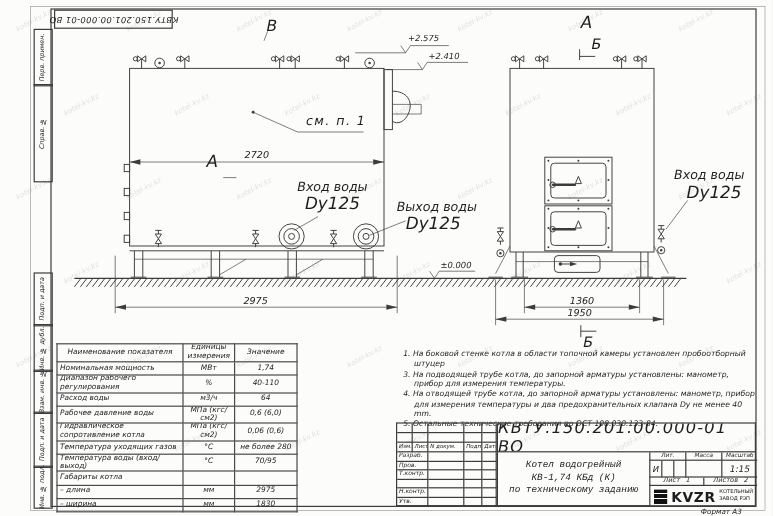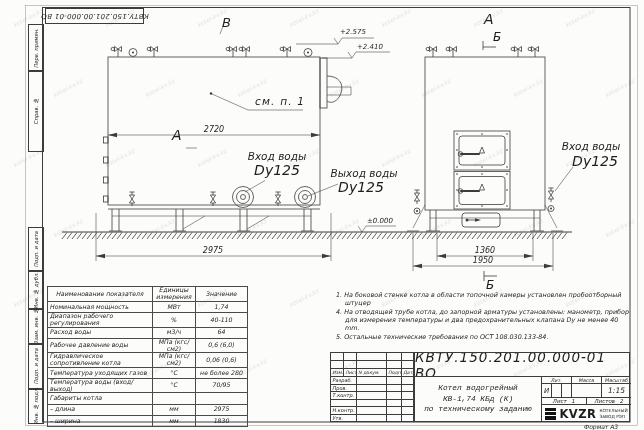--- a/index.html
+++ b/index.html
@@ -498,20 +498,21 @@
             <td class="c-name">– ширина</td>
             <td class="c-mid">мм</td>
             <td class="c-mid">1830</td>
           </tr>
         </tbody>
     </table>
   </div>
 
   <div class="notes">
       <div class="note">1.  На боковой стенке котла в области топочной камеры установлен пробоотборный штуцер</div>
+      <div class="note">3.  На подводящей трубе котла, до запорной арматуры установлены: манометр, прибор для измерения температуры.</div>
       <div class="note">4.  На отводящей трубе котла, до запорной арматуры установлены: манометр, прибор для измерения температуры и два предохранительных клапана Dу не менее 40 mm.</div>
       <div class="note">5.  Остальные технические требования по ОСТ 108.030.133-84.</div>
     </div>
 
   <div class="tblock">
     <div class="tb-left">
         <div class="tbrow" style="height: 8px;">
           <span style="width: 13px; line-height: 8px;"></span>
           <span style="width: 13px; line-height: 8px;"></span>
           <span style="width: 30px; line-height: 8px;"></span>

